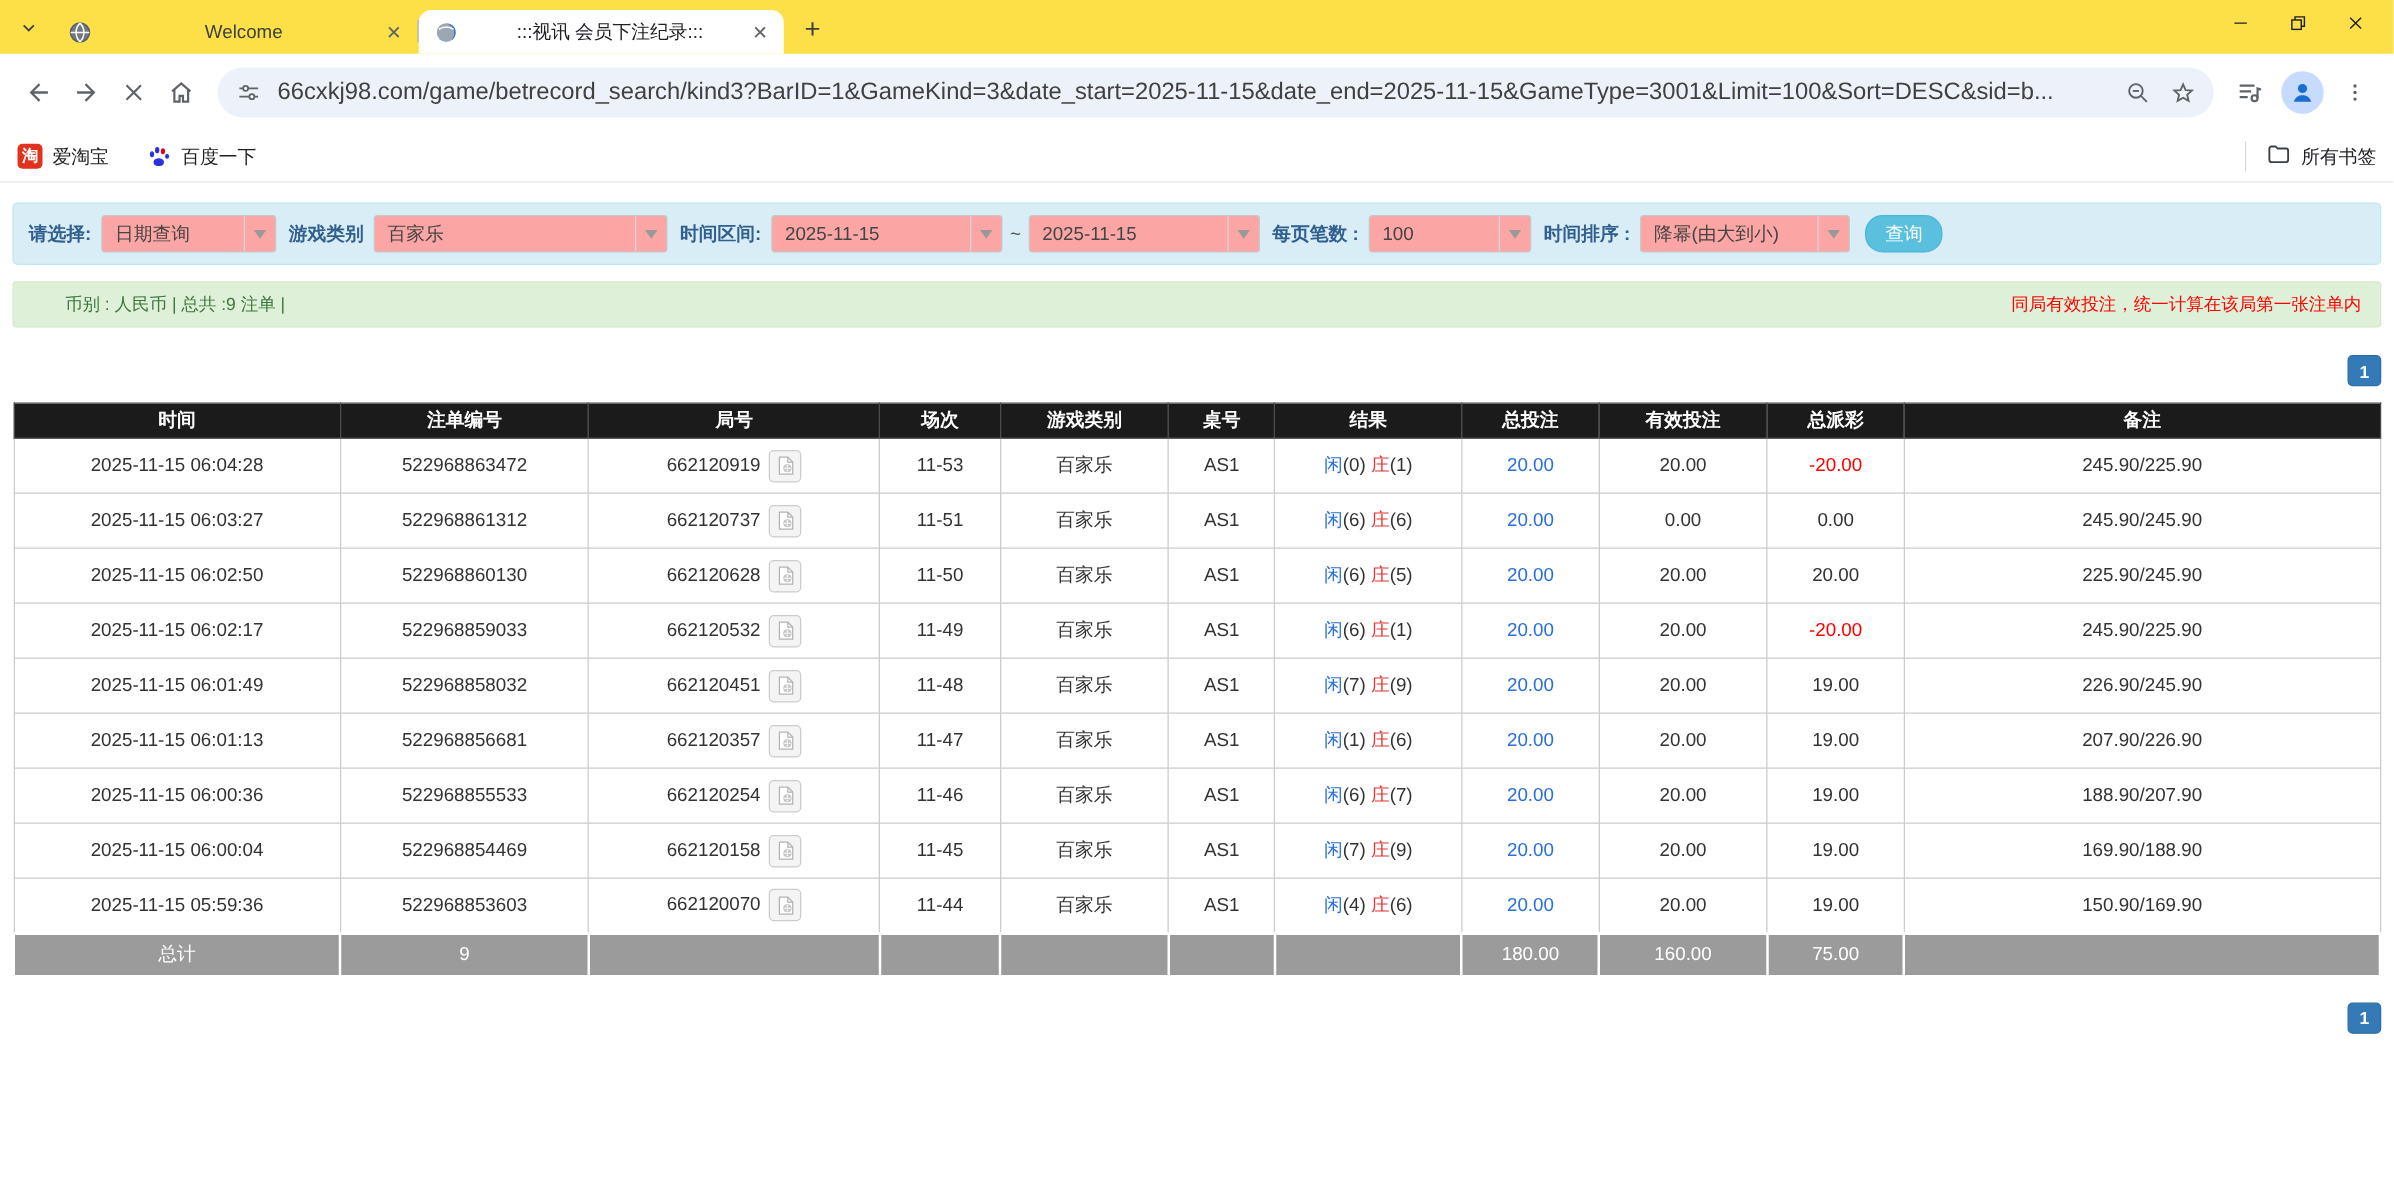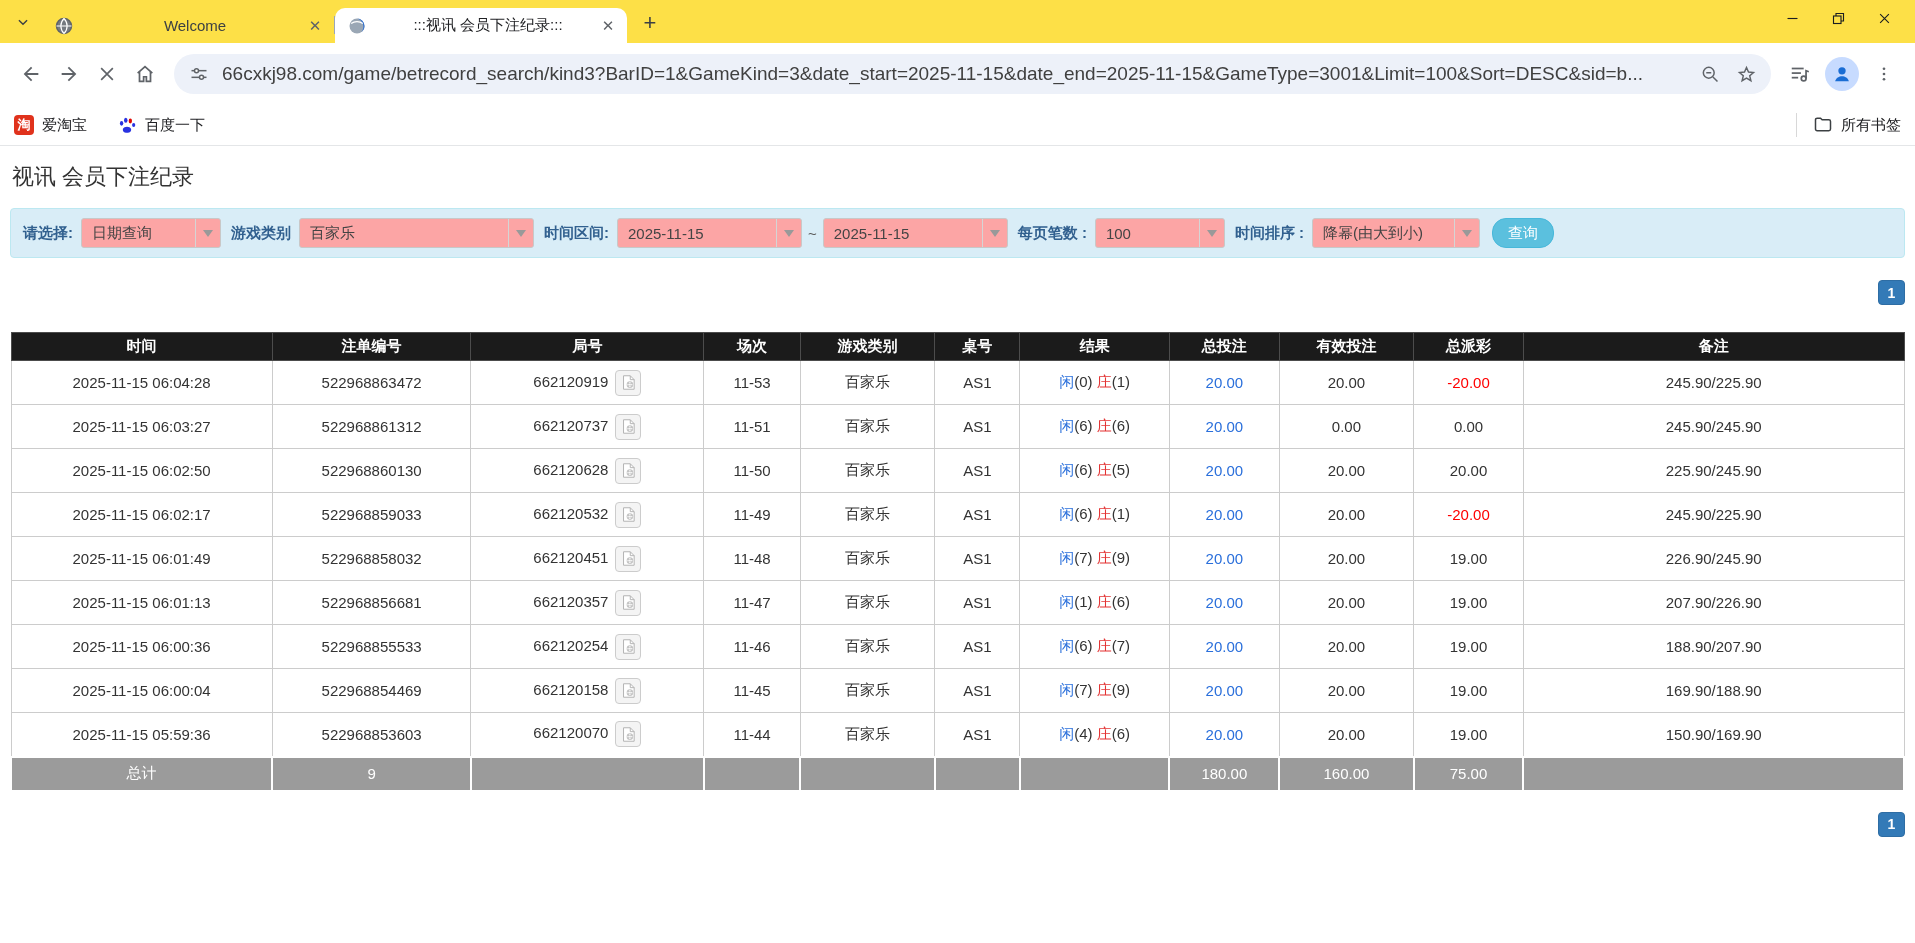--- a/index.html
+++ b/index.html
@@ -49,21 +49,21 @@
   .search-btn { margin-left:12px; background:#5bc0de; border:1px solid #46b8da; color:#fff; border-radius:14px; height:30px; padding:0 15px; font-size:15px; display:flex; align-items:center; cursor:pointer; }
 
   .summary-bar { margin-top:13px; background:#dff0d8; border:1px solid #d6e9c6; border-radius:3px; height:37px; display:flex; align-items:center; padding:0 15px 0 41px; color:#3c763d; font-size:14px; }
   .summary-note { margin-left:auto; color:#f00; }
 
   .pager { display:flex; justify-content:flex-end; }
   .pager.top { margin-top:22px; }
   .pager.bottom { margin-top:20px; }
   .page-btn { min-width:27px; height:25px; background:#337ab7; border:1px solid #2e6da4; border-radius:4px; color:#fff; font-size:14px; font-weight:bold; display:flex; align-items:center; justify-content:center; cursor:pointer; }
 
-  table.bet-table { width:100%; border-collapse:collapse; margin-top:27px; font-size:15px; color:#333; table-layout:fixed; }
+  table.bet-table { width:100%; border-collapse:collapse; margin-top:13px; font-size:15px; color:#333; table-layout:fixed; }
   .bet-table thead th { background:#1b1b1b; color:#fff; font-weight:bold; height:28px; border:1px solid #4c4c4c; font-size:15px; }
   .bet-table tbody td { background:#fff; border:1px solid #ccc; height:44px; text-align:center; vertical-align:middle; }
   .video-btn { display:inline-flex; align-items:center; justify-content:center; width:26px; height:26px; background:#f4f4f4; border:1px solid #ccc; border-radius:4px; margin-left:7px; vertical-align:middle; cursor:pointer; }
   .num-link { color:#2a6fdb; cursor:pointer; }
   .res-p { color:#2a6fdb; }
   .res-b { color:#e33333; }
   .neg { color:#f00; }
   .bet-table tr.total-row td { background:#9b9b9b; color:#fff; border:2px solid #fff; height:34px; }
 </style>
 </head>
@@ -214,21 +214,20 @@
         <svg width="20" height="20" viewBox="0 0 24 24" fill="none" stroke="#3c4043" stroke-width="1.8">
             <path d="M3 7a2 2 0 0 1 2-2h4l2 2h8a2 2 0 0 1 2 2v9a2 2 0 0 1-2 2H5a2 2 0 0 1-2-2z"></path>
           </svg>
       </span>
       <span>所有书签</span>
     </div>
   </div>
 </div>
 
 <div class="content">
-  <div class="page-title">视讯 会员下注纪录</div>
 
   <div class="filter-bar">
     <span class="f-label" style="margin-left:0">请选择:</span>
     <div class="combo w140">
       <span class="combo-value">日期查询</span>
       <span class="combo-caret">
           <svg width="10" height="7" viewBox="0 0 10 7">
             <path d="M0 0h10L5 7z" fill="#999"></path>
           </svg>
         </span>
@@ -274,20 +273,24 @@
       <span class="combo-value">降幂(由大到小)</span>
       <span class="combo-caret">
           <svg width="10" height="7" viewBox="0 0 10 7">
             <path d="M0 0h10L5 7z" fill="#999"></path>
           </svg>
         </span>
     </div>
     <button class="search-btn">查询</button>
   </div>
 
+  <div class="summary-bar">
+    <span>币别 : 人民币 | 总共 :9 注单 |</span>
+    <span class="summary-note">同局有效投注，统一计算在该局第一张注单内</span>
+  </div>
 
   <div class="pager top">
     <span class="page-btn">1</span>
   </div>
 
   <table class="bet-table">
     <colgroup>
       <col style="width:13.8%">
         <col style="width:10.5%">
         <col style="width:12.3%">

